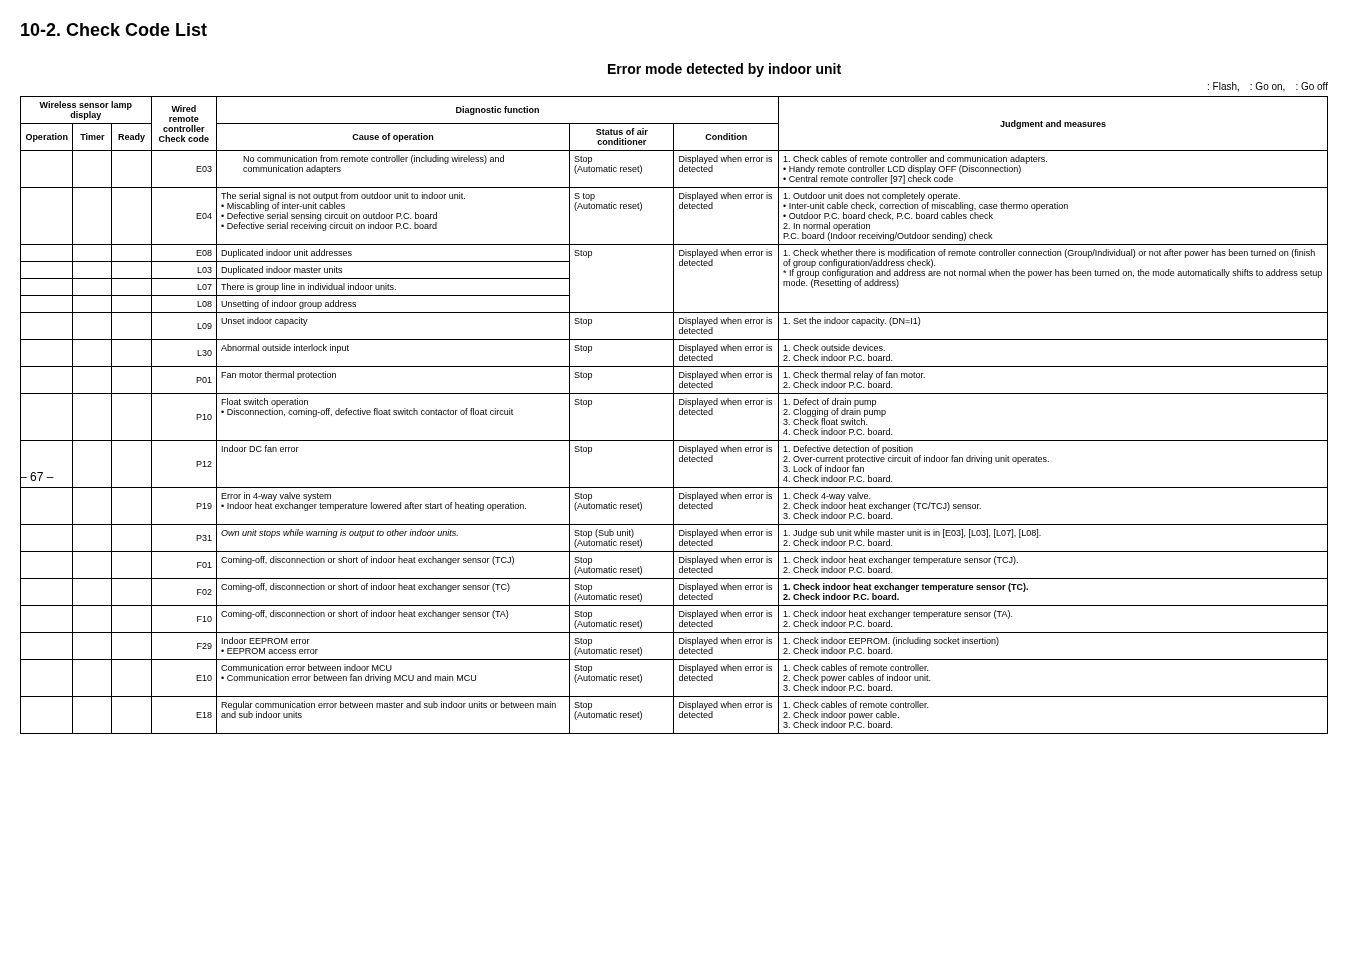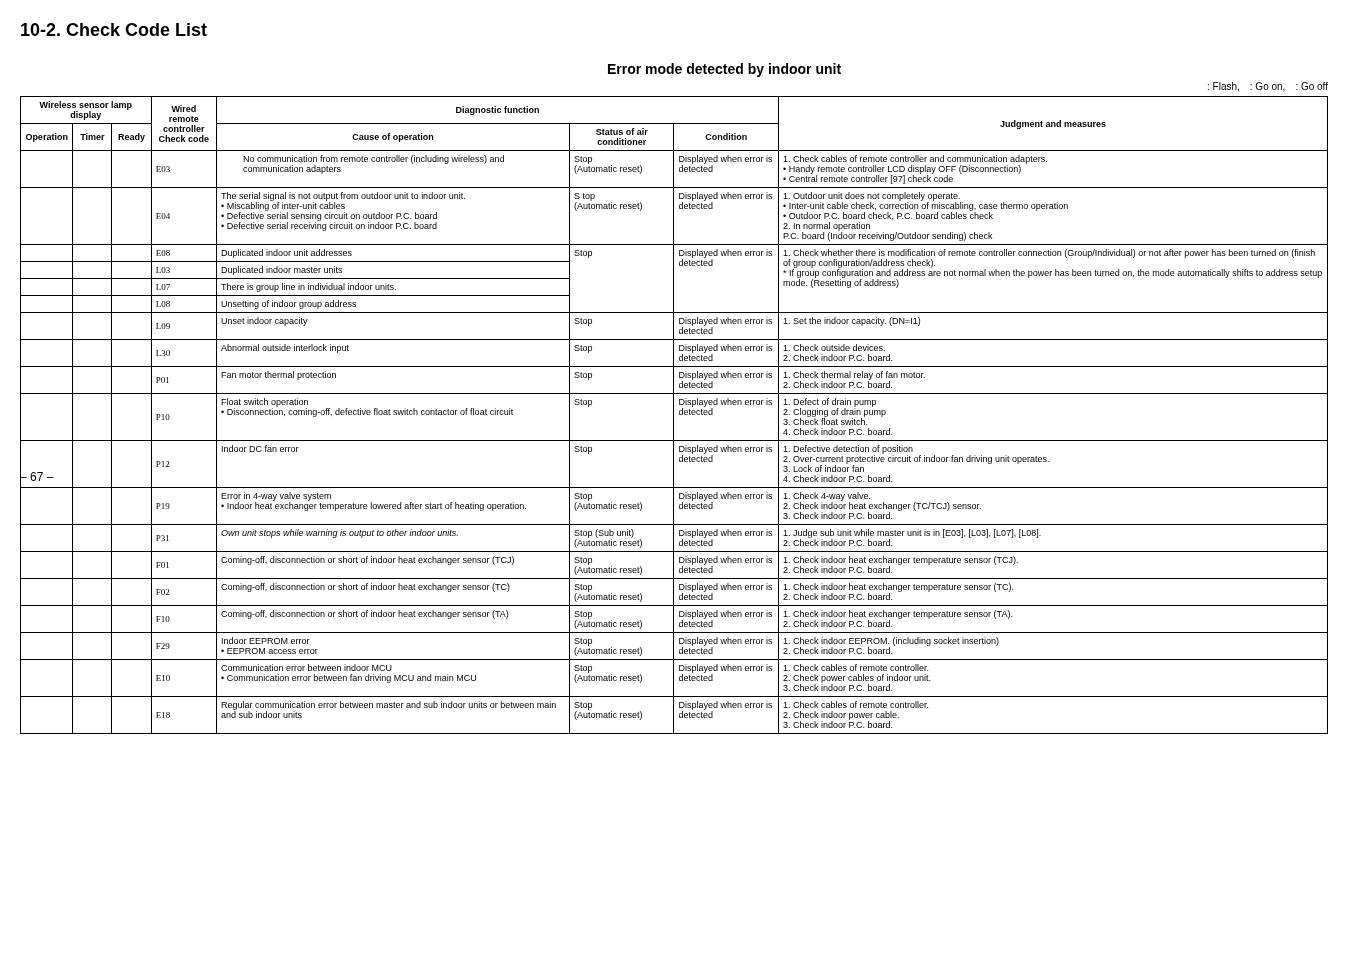--- a/index.html
+++ b/index.html
@@ -37,23 +37,22 @@
     vertical-align: top;
     font-size: 9px;
     text-align: left;
   }
   th {
     font-weight: bold;
     text-align: center;
     vertical-align: middle;
   }
   td.center {
-    text-align: left;
+    text-align: right;
     vertical-align: middle;
-    font-family: Liberation Serif, serif;
   }
   .page-num {
     position: fixed;
     left: 20px;
     top: 50%;
     transform: translateY(-50%) rotate(0deg);
     font-size: 12px;
   }
   col.op { width: 4%; }
   col.tm { width: 3%; }
@@ -271,21 +270,21 @@
       </tr>
       <tr>
         <td></td>
         <td></td>
         <td></td>
         <td class="center">F02</td>
         <td style="white-space: pre-line;">Coming-off, disconnection or short of indoor heat exchanger sensor (TC)</td>
         <td style="white-space: pre-line;">Stop
 (Automatic reset)</td>
         <td style="white-space: pre-line;">Displayed when error is detected</td>
-        <td style="white-space: pre-line;">1. Check indoor heat exchanger temperature sensor (TC).
+        <td style="white-space: pre-line; font-weight: bold;">1. Check indoor heat exchanger temperature sensor (TC).
 2. Check indoor P.C. board.</td>
       </tr>
       <tr>
         <td></td>
         <td></td>
         <td></td>
         <td class="center">F10</td>
         <td style="white-space: pre-line;">Coming-off, disconnection or short of indoor heat exchanger sensor (TA)</td>
         <td style="white-space: pre-line;">Stop
 (Automatic reset)</td>

